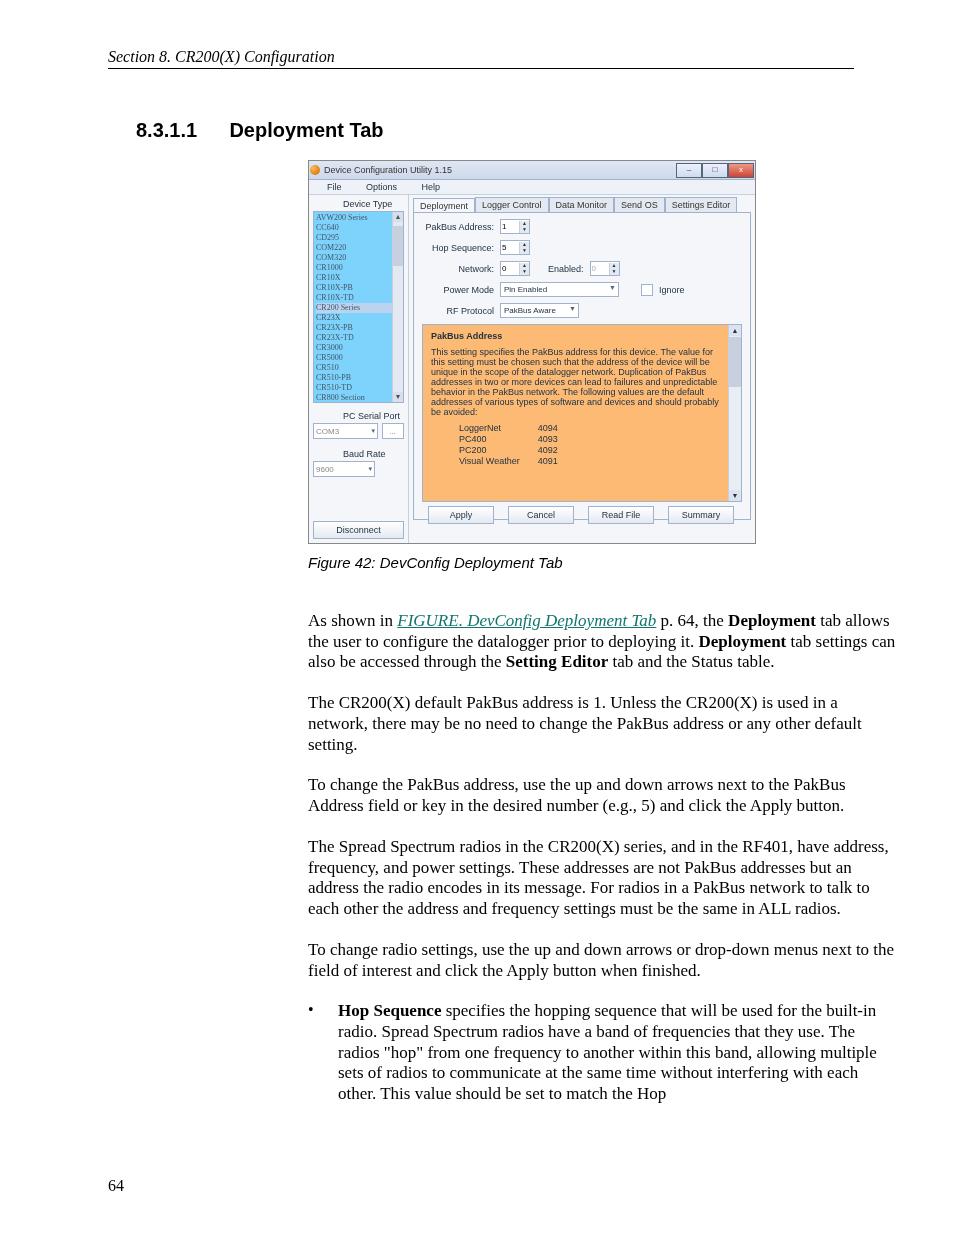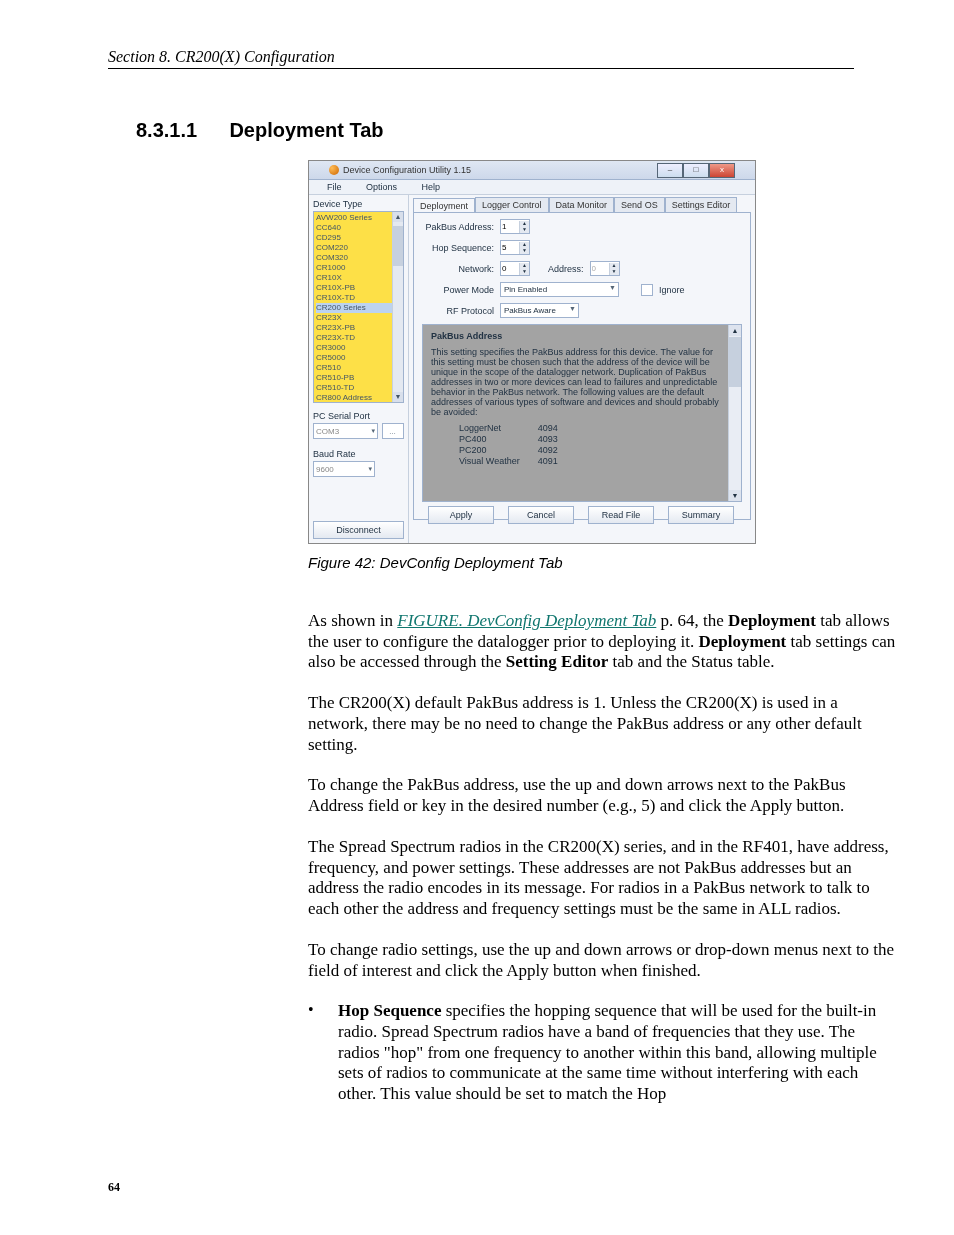--- a/index.html
+++ b/index.html
@@ -46,34 +46,34 @@
     background: linear-gradient(#eef2f8,#e6ecf4);
     font-family: Tahoma, Arial, sans-serif;
     font-size: 9px;
     color: #333;
     position: relative;
   }
   .titlebar {
     height: 18px;
     background: linear-gradient(#dfe7f3,#cdd8ea);
     display: flex; align-items: center; justify-content: space-between;
-    padding: 0 20px;
+    padding: 0 1px;
     border-bottom: 1px solid #9fb2ce;
   }
   .titlebar .t-left { display:flex; align-items:center; gap:4px;}
   .titlebar .orb { width:10px;height:10px;border-radius:50%;background: radial-gradient(circle at 30% 30%, #fb5, #c60);} 
   .winbtns { display:flex; gap:0; }
   .winbtn { width:24px;height:13px;border:1px solid #567; background:linear-gradient(#eef,#cde); font-size:8px; line-height:11px; text-align:center;}
   .winbtn.close { background: linear-gradient(#e98,#c43); color:#fff;}
   .menubar { background:#eef2f8; padding:2px 6px; border-bottom:1px solid #c6d0de;}
   .menubar span { margin-right:10px; color:#234;padding-left:12px;}
   .body2 { display:flex; background:#f4f6fa; height: 348px;}
   .leftpanel { width:100px; border-right:1px solid #c6d0de; padding:4px; display:flex; flex-direction:column; }
-  .lbl { color:#234; font-size:9px; margin-bottom:2px;}
-  .devlist { border:1px solid #9fb2ce; background:#fde047; height:190px; overflow:hidden; position:relative; font-size:8px; line-height:10px; color:#456; }
+  .lbl { color:#234; font-size:9px; margin-bottom:2px;margin-left:30px;}
+  .devlist { border:1px solid #9fb2ce; background:#7dd3fc; height:190px; overflow:hidden; position:relative; font-size:8px; line-height:10px; color:#456;font-family:Liberation Serif, serif; }
   .devlist .inner{ padding:1px 2px; }
   .devlist .sel { background:#bcd3f0; }
   .devlist .scroll { position:absolute; right:0; top:0; width:10px; height:100%; background:#e4e9f1; border-left:1px solid #c6d0de;}
   .devlist .thumb { position:absolute; right:0; top:14px; width:10px; height:40px; background:#c6d0de;}
   .devlist .arr { position:absolute; right:0; width:10px; height:10px; background:#d8dfeb; font-size:7px; text-align:center; line-height:10px;}
   .devlist .arr.up{top:0;} .devlist .arr.dn{bottom:0;}
   .combo { border:1px solid #9fb2ce; background:#fff; height:14px; display:flex; align-items:center; justify-content:space-between; padding:0 2px; font-size:8px; color:#888;}
   .combo .car{color:#567; font-size:7px;}
   .combo.dots .car{letter-spacing:1px;}
   .btn { border:1px solid #9fb2ce; background:linear-gradient(#fff,#e4e9f1); padding:3px 6px; font-size:9px; color:#234; text-align:center;}
@@ -84,21 +84,21 @@
   .tabbody { border:1px solid #9fb2ce; background:#f4f6fa; padding:6px 8px 4px 8px; height: 296px; position:relative;}
   .formrow{ display:flex; align-items:center; gap:6px; margin-bottom:6px; font-size:9px; color:#234;}
   .formrow .fl{ width:72px; text-align:right;}
   .spin{ width:28px; height:13px; border:1px solid #9fb2ce; background:#fff; display:flex; align-items:center;}
   .spin input{ border:none; width:16px; font-size:8px; padding:0 1px;}
   .spinbtns{ width:10px; border-left:1px solid #c6d0de; display:flex; flex-direction:column;}
   .spinbtns div{height:6px; font-size:5px; line-height:5px; text-align:center; background:#e4e9f1;}
   .sel2{ border:1px solid #9fb2ce; background:#fff; height:13px; padding:0 14px 0 3px; font-size:8px; display:flex; align-items:center; position:relative; min-width:60px;}
   .sel2::after{content:"▼"; position:absolute; right:2px; top:1px; font-size:7px; color:#567;}
   .cb{ width:10px;height:10px;border:1px solid #9fb2ce; background:#fff; display:inline-block; vertical-align:middle;}
-  .helpbox{ border:1px solid #9fb2ce; background:#a3a3a3; margin-top:6px; height:164px; padding:6px 14px 6px 8px; font-size:9px; color:#234; overflow:hidden; position:relative;}
+  .helpbox{ border:1px solid #9fb2ce; background:#fdba74; margin-top:6px; height:164px; padding:6px 14px 6px 8px; font-size:9px; color:#234; overflow:hidden; position:relative;}
   .helpbox .scroll{position:absolute; right:0; top:0; width:12px; height:100%; background:#e9edf4; border-left:1px solid #c6d0de;}
   .helpbox .thumb{position:absolute; right:0; top:12px; width:12px; height:50px; background:#c6d0de;}
   .helpbox .arr{position:absolute; right:0; width:12px; height:11px; background:#dde3ee; font-size:7px;text-align:center;line-height:11px;}
   .helpbox .arr.up{top:0;} .helpbox .arr.dn{bottom:0;}
   .helpbox b{font-weight:bold;}
   .helpbox table{font-size:9px; margin-left:28px; margin-top:6px; border-collapse:collapse;}
   .helpbox td{padding:0 18px 1px 0;}
   .btnrow{ display:flex; gap:14px; padding:4px 8px 0 6px;}
   .btnrow .btn{ min-width:52px;}
 
@@ -111,21 +111,21 @@
   }
 
   .bodytext { margin-left: 200px; width: 590px; line-height: 1.22; }
   .bodytext p { margin: 0 0 20px 0; }
   .bodytext a.figlink { color: #0f766e; font-style: italic; }
   .bullets { margin-left: 200px; width: 590px; }
   .bullets .brow{ display:flex; }
   .bullets .dot{ width:30px; font-size:16px; }
   .bullets .bt{ flex:1; line-height:1.22; }
 
-  .pagenum { position:absolute; left:108px; bottom:40px; font-size:12px; font-weight:bold; }
+  .pagenum { position:absolute; left:108px; bottom:40px; font-size:16px; font-weight:normal; }
 </style>
 </head>
 <body>
 <div class="page">
 
   <div class="section-header">Section 8.  CR200(X) Configuration</div>
 
   <div class="heading-row">
     <span class="h-num">8.3.1.1</span>
     <span class="h-title">Deployment Tab</span>
@@ -165,21 +165,21 @@
                 <div>CR10X-TD</div>
                 <div class="sel">CR200 Series</div>
                 <div>CR23X</div>
                 <div>CR23X-PB</div>
                 <div>CR23X-TD</div>
                 <div>CR3000</div>
                 <div>CR5000</div>
                 <div>CR510</div>
                 <div>CR510-PB</div>
                 <div>CR510-TD</div>
-                <div>CR800 Address</div>
+                <div>CR800 Section</div>
               </div>
             <div class="scroll"></div>
             <div class="arr up">▲</div>
             <div class="thumb"></div>
             <div class="arr dn">▼</div>
           </div>
           <div style="height:8px"></div>
           <div class="lbl">PC Serial Port</div>
           <div style="display:flex; gap:4px;">
             <div class="combo" style="flex:1">
@@ -231,21 +231,21 @@
             <div class="formrow">
               <div class="fl">Network:</div>
               <div class="spin">
                   <input value="0" style="">
                   <div class="spinbtns">
                     <div>▲</div>
                     <div>▼</div>
                   </div>
                 </div>
               <div style="width:6px"></div>
-              <div>Address:</div>
+              <div>Enabled:</div>
               <div class="spin">
                   <input style="color: rgb(170, 170, 170);" value="0">
                   <div class="spinbtns">
                     <div>▲</div>
                     <div>▼</div>
                   </div>
                 </div>
             </div>
             <div class="formrow">
               <div class="fl">Power Mode</div>

